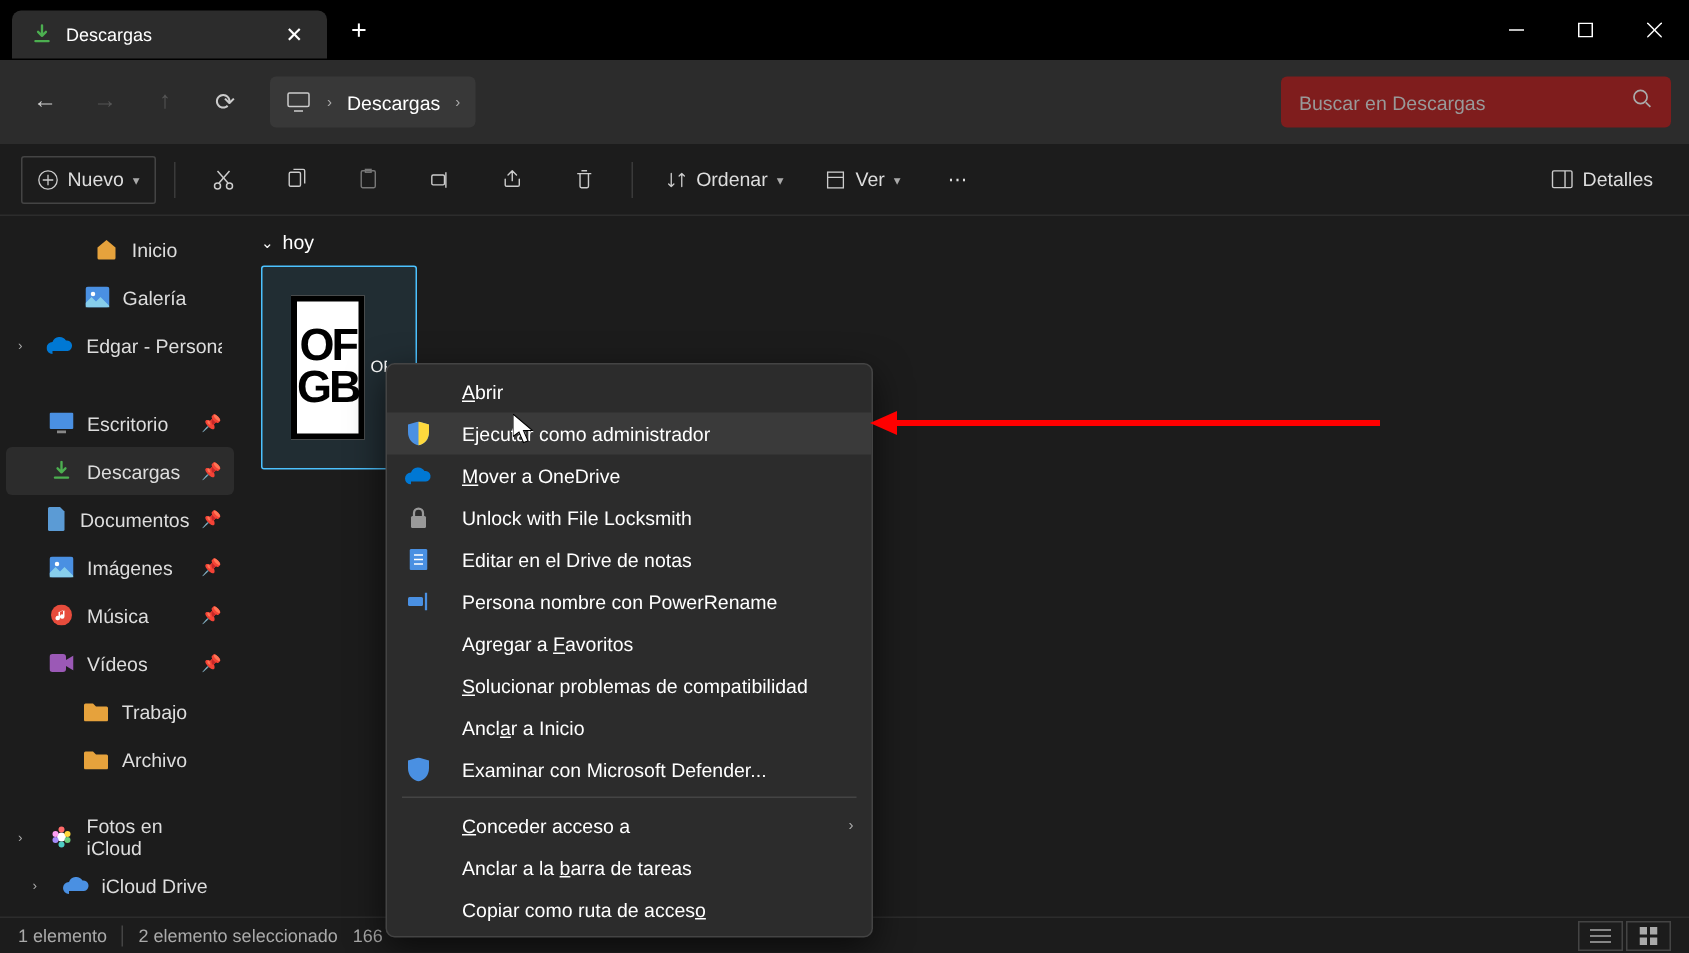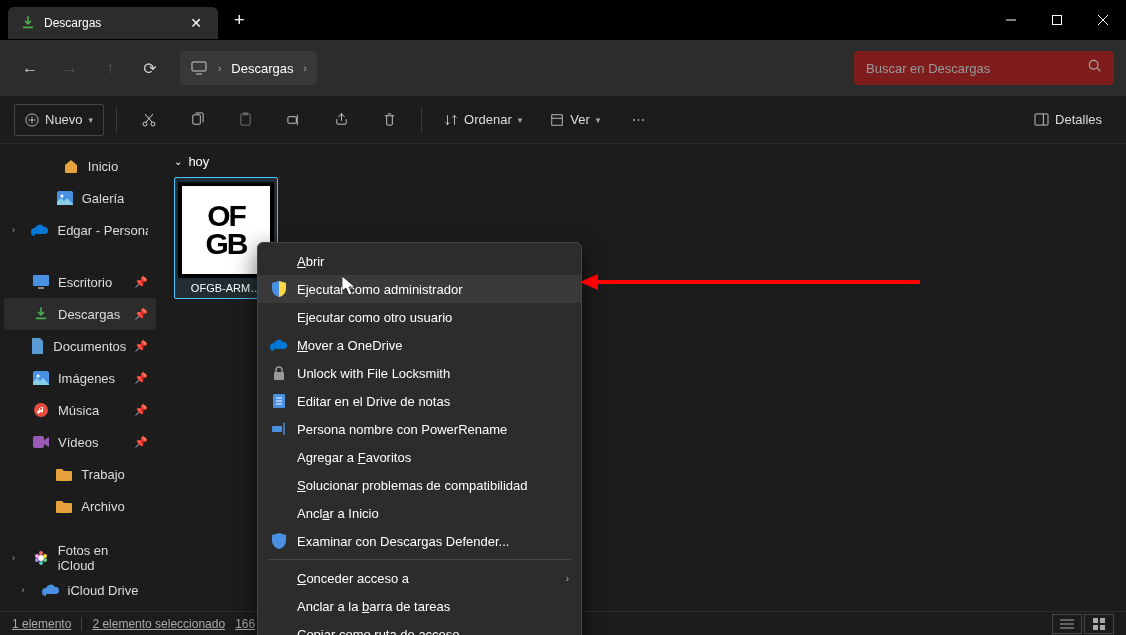--- a/index.html
+++ b/index.html
@@ -44,39 +44,39 @@
 .sbitem.active { background: #2c2c2c; }
 .sbitem .chev { width: 12px; font-size: 9px; color: #aaa; }
 .sbitem .sbicon { width: 18px; height: 18px; display: flex; align-items: center; justify-content: center; }
 .sbitem .pin { margin-left: auto; font-size: 11px; color: #666; }
 .sbgap { height: 20px; }
 
 
 .content { flex: 1; background: #1c1c1c; padding: 10px 14px; position: relative; }
 .grouphdr { display: flex; align-items: center; gap: 6px; font-size: 13px; margin-bottom: 8px; }
 .grouphdr .gchev { font-size: 10px; }
-.file { width: 104px; display: flex; flex-direction: column; align-items: center; gap: 4px; padding: 4px; border: 1px solid #4cc2ff; background: rgba(76,194,255,0.1); border-radius: 2px; }
+.file { width: 104px; display: flex; flex-direction: row; align-items: center; gap: 4px; padding: 19px; border: 1px solid #4cc2ff; background: rgba(76,194,255,0.1); border-radius: 2px; }
 .filethumb { width: 96px; height: 96px; background: #fff; border: 4px solid #000; display: flex; align-items: center; justify-content: center; font-family: Arial Black, sans-serif; font-size: 30px; font-weight: 900; color: #000; line-height: 0.95; letter-spacing: -2px; text-align: center; }
 .filename { font-size: 11px; color: #fff; text-align: center; white-space: nowrap; overflow: hidden; width: 96px; }
 
 
 .ctxmenu { position: absolute; top: 242px; left: 257px; width: 325px; background: #2c2c2c; border: 1px solid #444; border-radius: 6px; padding: 4px 0; box-shadow: 0 8px 24px rgba(0,0,0,0.6); z-index: 100; font-size: 13px; }
-.ctxitem { display: flex; align-items: center; height: 28px; padding: 0 12px; cursor: pointer; gap: 9px; position: relative; }
+.ctxitem { display: flex; align-items: center; height: 28px; padding: 0 12px; cursor: pointer; gap: 20px; position: relative; }
 .ctxitem:hover, .ctxitem.hover { background: #3a3a3a; }
 .ctxicon { width: 18px; height: 18px; display: flex; align-items: center; justify-content: center; flex-shrink: 0; }
 .ctxlabel { flex: 1; }
 .ctxarrow { font-size: 10px; color: #aaa; }
 .ctxsep { height: 1px; background: #444; margin: 4px 10px; }
 .ul { text-decoration: underline; }
 
 
 .arrow { position: absolute; top: 272px; left: 580px; width: 340px; height: 20px; z-index: 200; pointer-events: none; }
 
 
-.statusbar { position: absolute; bottom: 0; left: 0; right: 0; height: 24px; background: #1c1c1c; border-top: 1px solid #2c2c2c; display: flex; align-items: center; padding: 0 12px; font-size: 12px; color: #aaa; gap: 4px; text-decoration: underline; }
+.statusbar { position: absolute; bottom: 0; left: 0; right: 0; height: 24px; background: #1c1c1c; border-top: 1px solid #2c2c2c; display: flex; align-items: center; padding: 0 12px; font-size: 12px; color: #aaa; gap: 4px; }
 .statusbar .sbdiv { width: 1px; height: 14px; background: #444; margin: 0 6px; }
 .statusbar .viewbtns { margin-left: auto; display: flex; gap: 2px; }
 .statusbar .vbtn { width: 30px; height: 20px; border: 1px solid #444; display: flex; align-items: center; justify-content: center; cursor: pointer; }
 
 
 .cursor { position: absolute; top: 276px; left: 342px; z-index: 300; pointer-events: none; }
 
 </style>
 </head>
 <body>
@@ -376,24 +376,20 @@
   <div class="ctxitem hover">
     <span class="ctxicon">
       <svg width="14" height="16" viewBox="0 0 14 16">
           <path d="M7 0l7 2v5c0 5-3 8-7 9-4-1-7-4-7-9V2l7-2z" fill="#4a90e2"></path>
           <path d="M7 0l7 2v5c0 5-3 8-7 9V0z" fill="#ffd93d"></path>
         </svg>
     </span>
     <span class="ctxlabel">Ejecutar como administrador</span>
   </div>
   <div class="ctxitem">
-    <span class="ctxicon"></span>
-    <span class="ctxlabel">Ejecutar como otro usuario</span>
-  </div>
-  <div class="ctxitem">
     <span class="ctxicon">
       <svg width="18" height="12" viewBox="0 0 18 12">
           <path d="M4 12a4 4 0 010-8 5 5 0 019-1 3.5 3.5 0 011 7H4z" fill="#0078d4"></path>
         </svg>
     </span>
     <span class="ctxlabel"><span class="ul">M</span>over a OneDrive</span>
   </div>
   <div class="ctxitem">
     <span class="ctxicon">
       <svg width="12" height="14" viewBox="0 0 12 14">
@@ -434,21 +430,21 @@
   <div class="ctxitem">
     <span class="ctxicon"></span>
     <span class="ctxlabel">Ancl<span class="ul">a</span>r a Inicio</span>
   </div>
   <div class="ctxitem">
     <span class="ctxicon">
       <svg width="14" height="16" viewBox="0 0 14 16">
           <path d="M7 0l7 2v5c0 5-3 8-7 9-4-1-7-4-7-9V2l7-2z" fill="#4a90e2"></path>
         </svg>
     </span>
-    <span class="ctxlabel">Examinar con Descargas Defender...</span>
+    <span class="ctxlabel">Examinar con Microsoft Defender...</span>
   </div>
   <div class="ctxsep"></div>
   <div class="ctxitem">
     <span class="ctxicon"></span>
     <span class="ctxlabel"><span class="ul">C</span>onceder acceso a</span>
     <span class="ctxarrow">›</span>
   </div>
   <div class="ctxitem">
     <span class="ctxicon"></span>
     <span class="ctxlabel">Anclar a la <span class="ul">b</span>arra de tareas</span>

